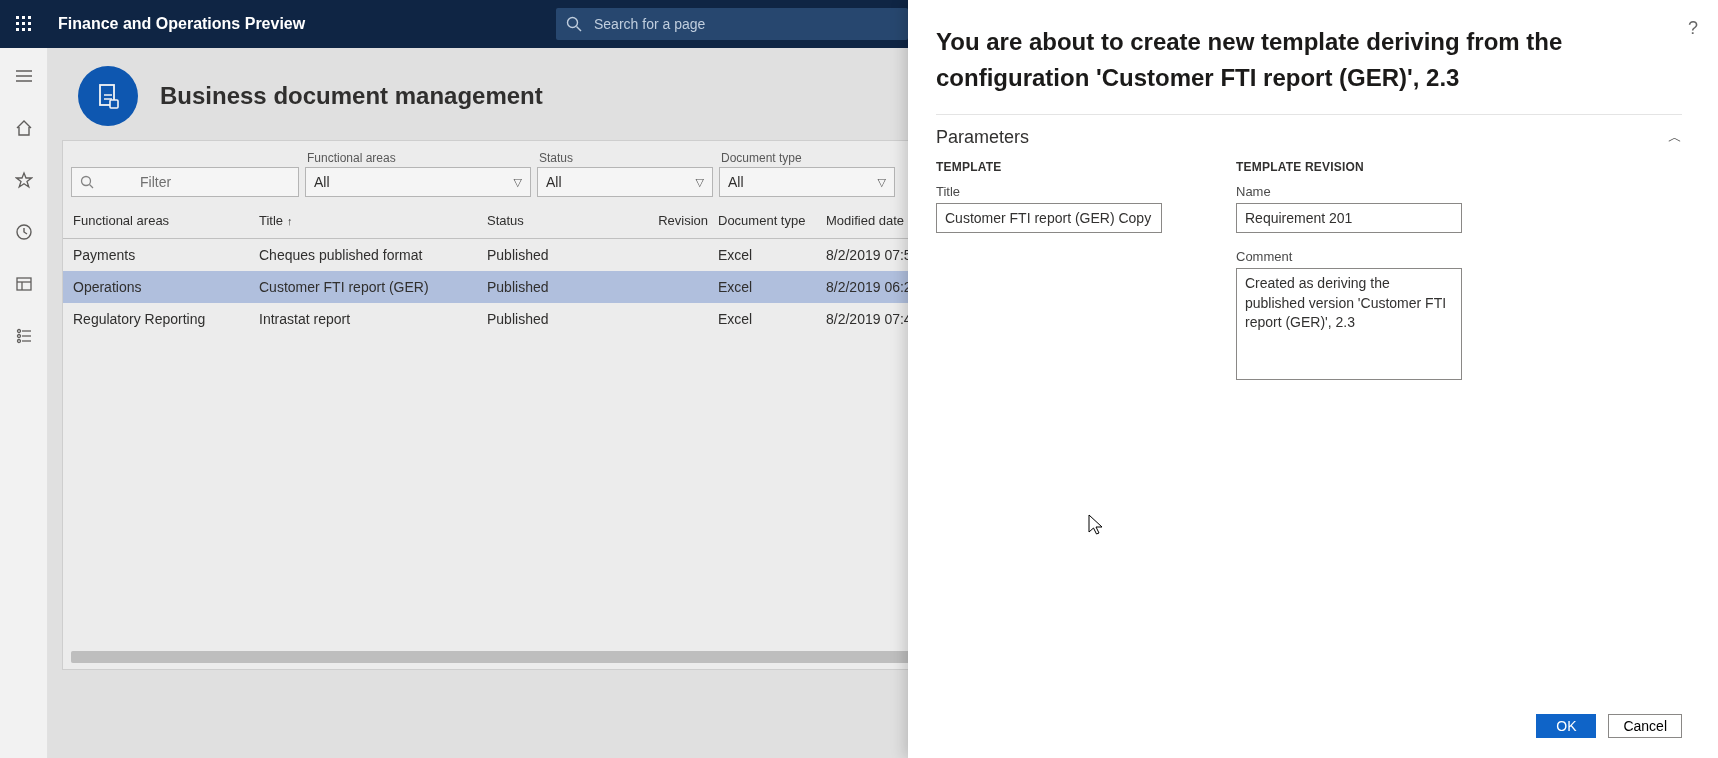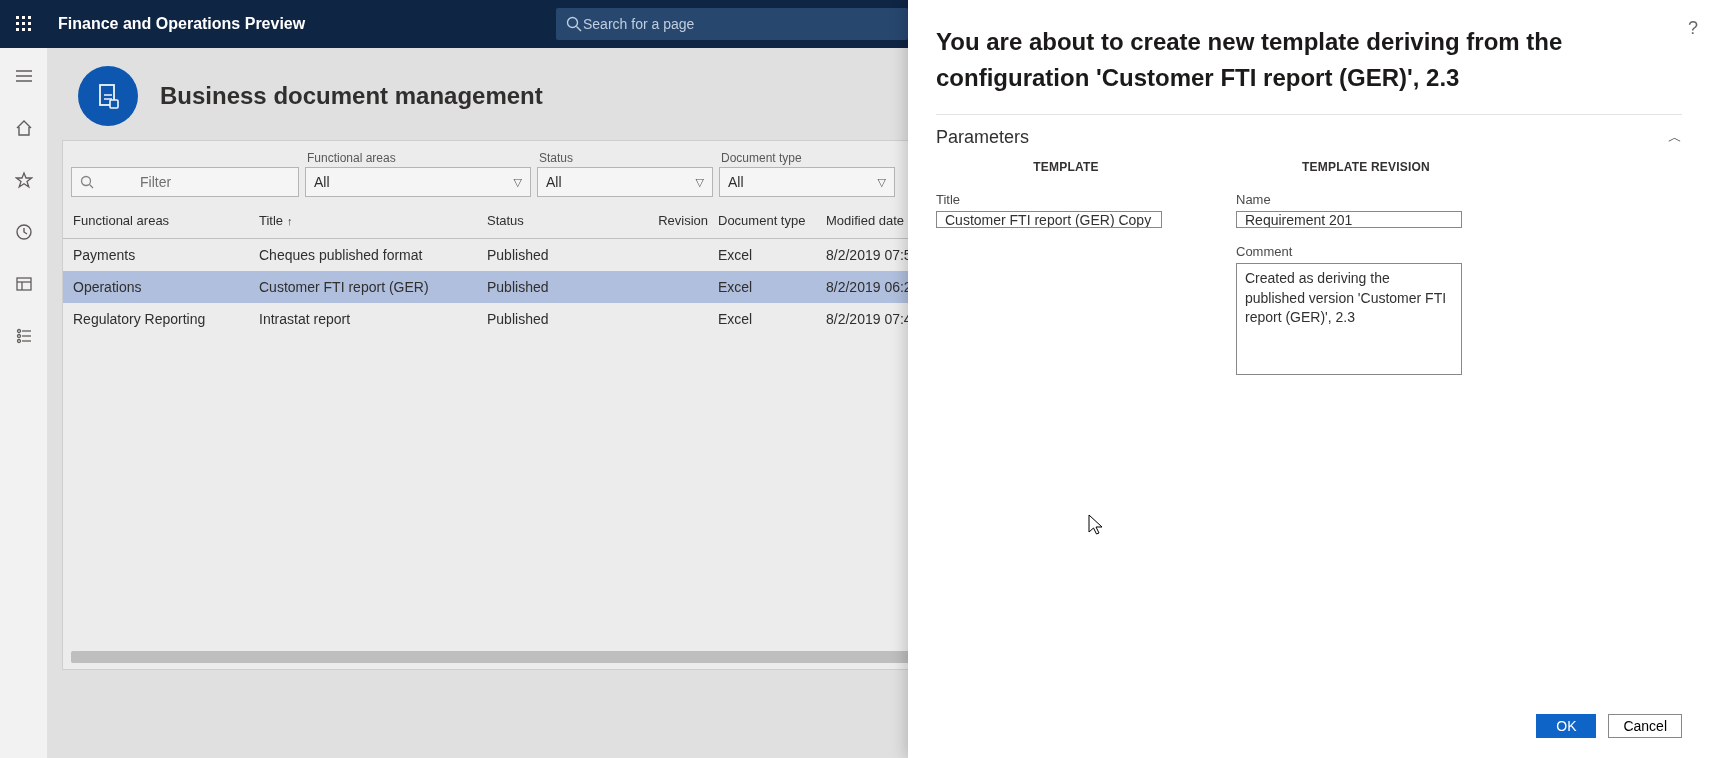--- a/index.html
+++ b/index.html
@@ -46,21 +46,21 @@
     align-items: center;
     padding: 0 10px;
   }
   .search-wrap svg { fill: #c0cede; flex-shrink:0; }
   .search-input {
     background: transparent;
     border: none;
     outline: none;
     color: #c0cede;
     font-size: 14px;
-    margin-left: 1px;
+    margin-left: 12px;
     width: 100%;
   }
   .search-input::placeholder { color: #c0cede; }
 
   
   .left-rail {
     position: absolute;
     top: 48px; left: 0;
     width: 48px;
     height: calc(758px - 48px);
@@ -242,39 +242,38 @@
     display: flex;
     gap: 40px;
     margin-top: 6px;
   }
   .param-col { width: 260px; }
   .group-label {
     font-size: 12px;
     font-weight: 600;
     letter-spacing: .2px;
     color: #323130;
-    margin-bottom: 18px;
-    text-align: center;
+    margin-bottom: 10px;
   }
   .field-label {
     font-size: 13px;
     color: #4a4a4a;
     margin-bottom: 4px;
     display: block;
   }
   .text-input, .textarea-input {
     width: 226px;
     border: 1px solid #8a8886;
     padding: 5px 8px;
     font-size: 14px;
     font-family: inherit;
     color: #323130;
     background: #fff;
   }
-  .text-input { height: 17px; }
+  .text-input { height: 30px; }
   .textarea-input { height: 112px; resize: none; line-height: 1.4; }
   .field-block { margin-bottom: 16px; }
   .pane-footer {
     margin-top: auto;
     display: flex;
     justify-content: flex-end;
     gap: 12px;
     padding-top: 12px;
   }
   .btn {

